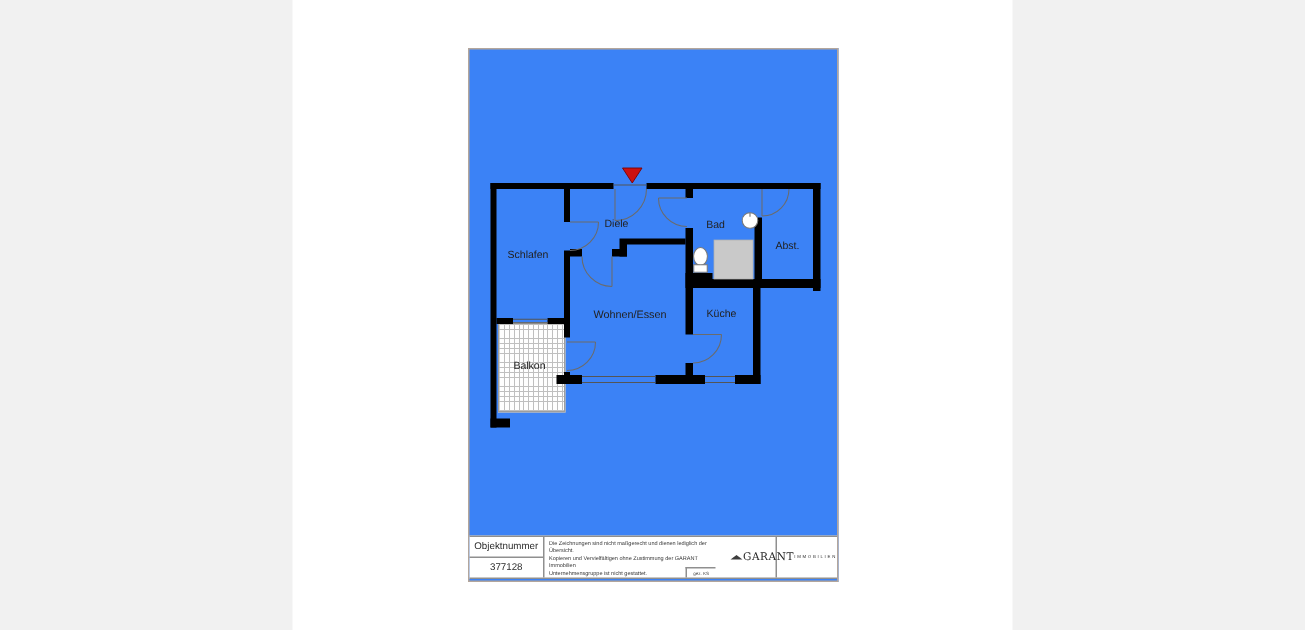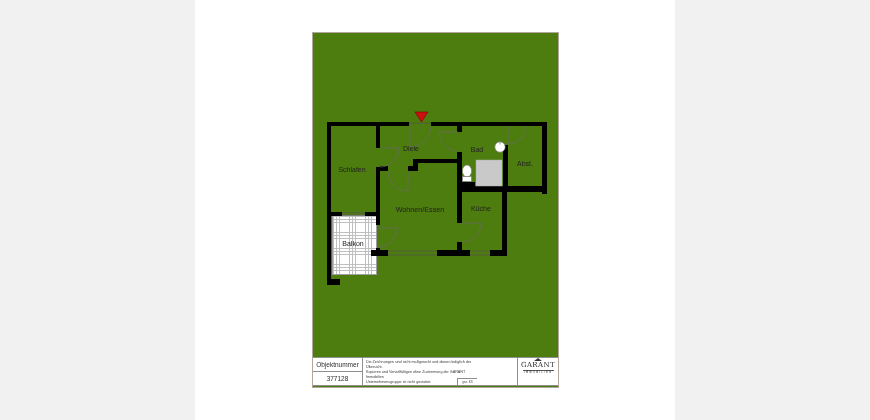--- a/index.html
+++ b/index.html
@@ -6,21 +6,21 @@
   body{
     width:870px;height:420px;position:relative;background:#ffffff;
     font-family:"Liberation Sans",sans-serif;overflow:hidden;
   }
   .side-band{position:absolute;top:0;height:420px;background:#f1f1f1;}
   .band-left{left:0;width:195px;}
   .band-right{left:675px;width:195px;}
 
   .page{
     position:absolute;left:312px;top:32px;width:245px;height:354px;
-    background:#4d7c0f;border:1px solid #b3a69c;
+    background:#3b82f6;border:1px solid #b3a69c;
   }
   .plan-svg{position:absolute;left:0;top:0;}
 
   .balcony-hatch{
     position:absolute;left:19px;top:182px;width:45px;height:60px;
     border:1px solid #9e9e9e;box-sizing:border-box;background-color:#fefefe;
     background-image:
       repeating-linear-gradient(to right,#bfbfbf 0 0.6px,transparent 0.6px 3.2px),
       repeating-linear-gradient(to bottom,#bfbfbf 0 0.6px,transparent 0.6px 3.2px);
   }
@@ -51,21 +51,21 @@
     flex:1;position:relative;box-sizing:border-box;padding:2px 3px 1px 3px;
     font-size:3.7px;line-height:1.35;color:#3a3a3a;
   }
   .gez-box{
     position:absolute;right:0;bottom:0;width:20px;height:7px;box-sizing:border-box;
     border-left:1px solid #8f8f8f;border-top:1px solid #8f8f8f;
     font-size:3px;color:#444;display:flex;align-items:center;justify-content:center;
   }
   .tb-cell-logo{
     width:41px;box-sizing:border-box;border-left:1px solid #8f8f8f;
-    display:flex;flex-direction:column;align-items:center;justify-content:flex-start;margin-left:40px;
+    display:flex;flex-direction:row;align-items:center;justify-content:flex-end;margin-left:40px;
   }
   .logo-roof{
     width:0;height:0;border-left:4px solid transparent;border-right:4px solid transparent;
     border-bottom:3.5px solid #3d3d3d;margin-bottom:0.5px;
   }
   .logo-name{
     font-family:"DejaVu Serif",serif;font-size:7px;line-height:1;
     letter-spacing:0.4px;color:#1f1f1f;
   }
   .logo-rule{width:31px;border-top:1px solid #555;margin-top:1px;}

